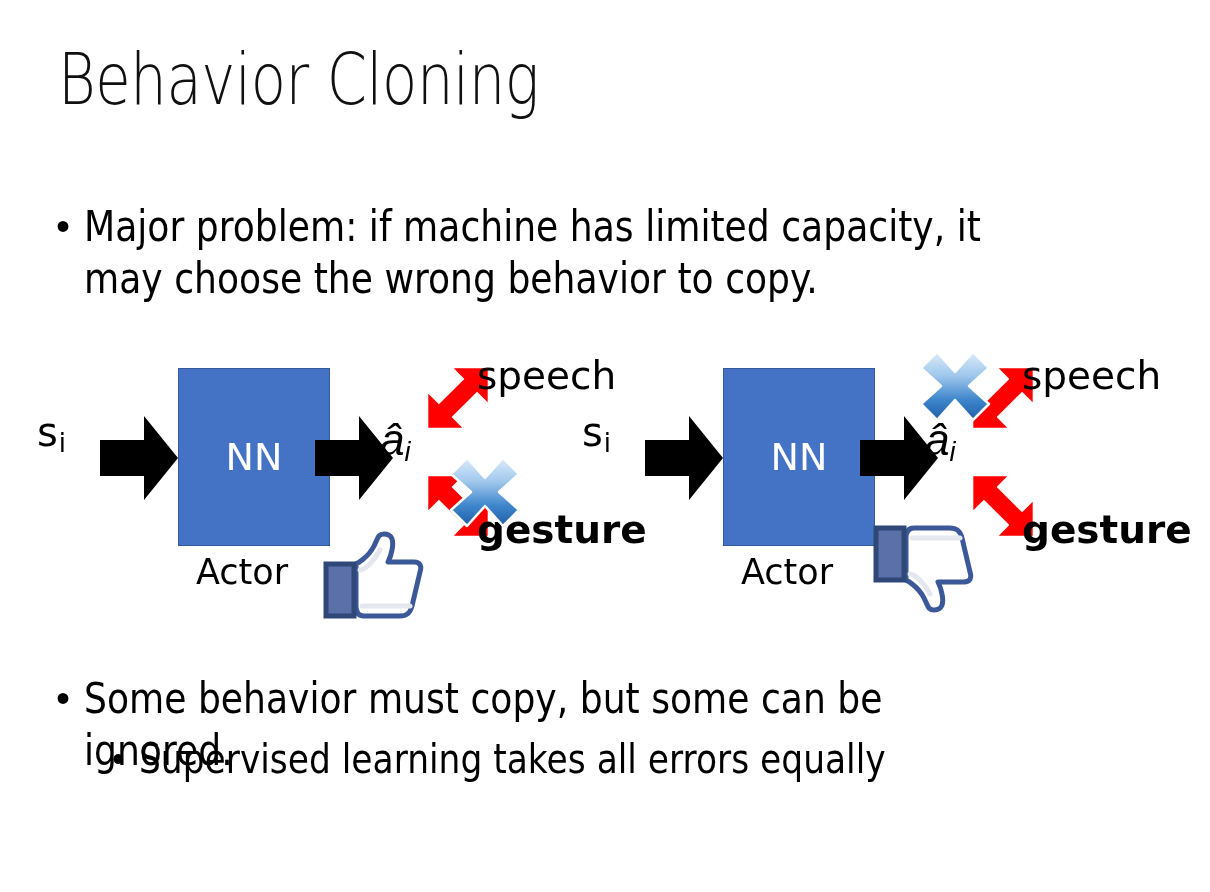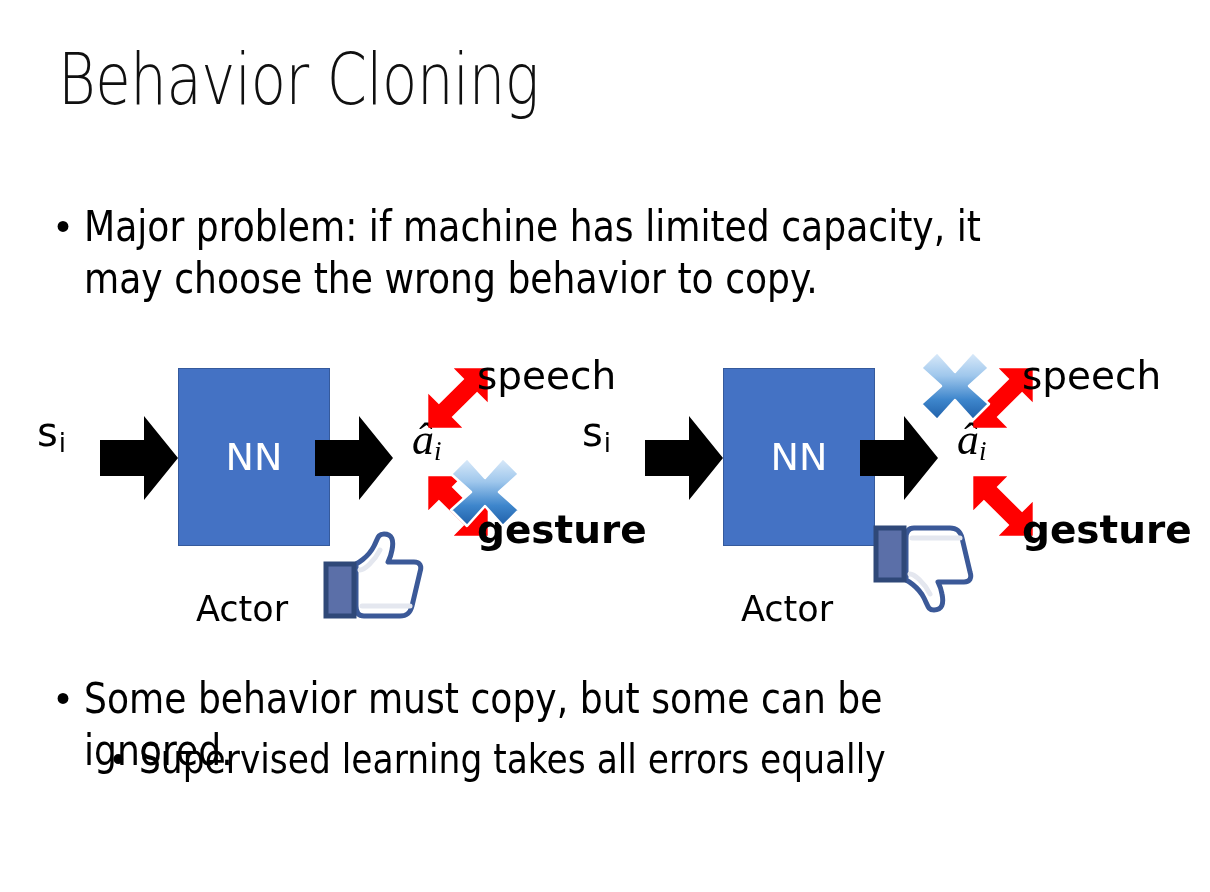--- a/index.html
+++ b/index.html
@@ -120,28 +120,27 @@
 
   .actor-label {
     position: absolute;
     left: 163px;
     top: 212px;
     width: 128px;
     text-align: center;
     font-family: "DejaVu Sans", sans-serif;
     font-size: 35px;
     color: #000;
-    margin-top: 37px;
   }
 
   .action-label {
     position: absolute;
-    left: 397px;
+    left: 365px;
     top: 78px;
-    font-family: Liberation Serif, serif;
+    font-family: Liberation Sans, sans-serif;
     font-style: italic;
     font-size: 44px;
     line-height: 1;
     color: #000;
   }
   .action-label .hat {
     position: relative;
   }
   .action-label .sub {
     font-size: 27px;

